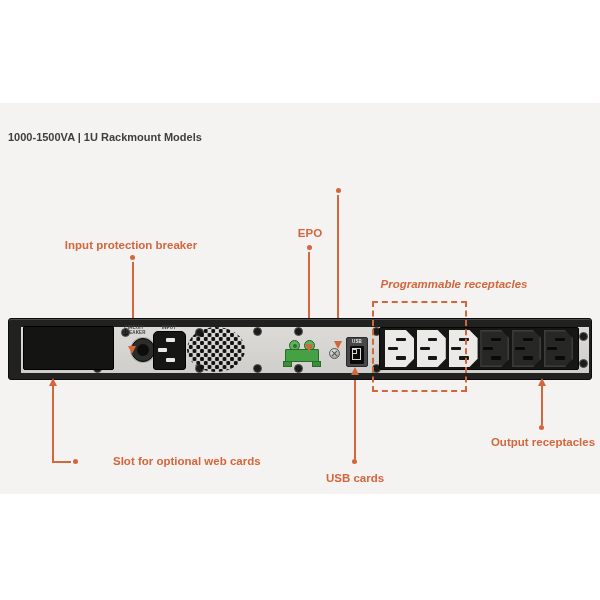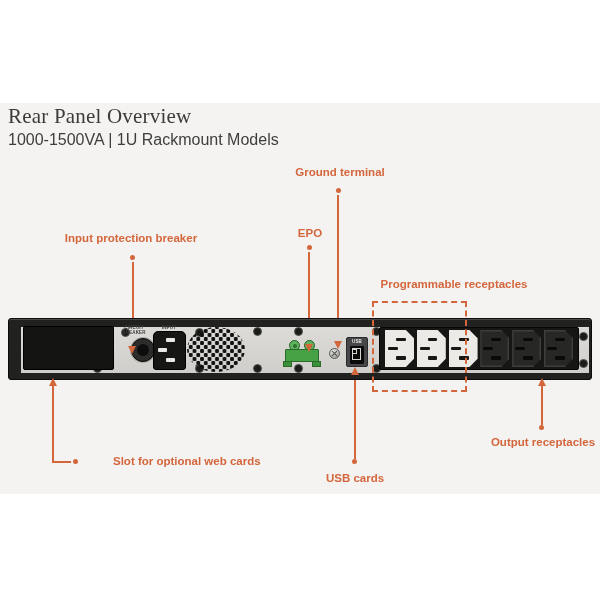--- a/index.html
+++ b/index.html
@@ -3,21 +3,21 @@
 <meta charset="utf-8">
 <style>
   html,body{margin:0;padding:0;background:#ffffff;}
   #stage{position:relative;width:600px;height:600px;background:#ffffff;overflow:hidden;
          font-family:"Liberation Sans",sans-serif;}
   #card{position:absolute;left:0;top:103px;width:600px;height:391px;background:#f4f3f1;}
 
   
   .title{position:absolute;left:8px;top:104px;font-family:"Liberation Serif",serif;
          font-size:21px;color:#3b3b3b;letter-spacing:.2px;}
-  .subtitle{position:absolute;left:8px;top:131px;font-size:16px;font-weight:normal;color:#3e3e3e;}
+  .subtitle{position:absolute;left:8px;top:131px;font-size:11px;font-weight:bold;color:#3e3e3e;}
 
   
   .lbl{position:absolute;color:#d4663c;font-weight:bold;font-size:11.5px;line-height:1.1;}
   .ctr{text-align:center;}
   .dot{position:absolute;width:5px;height:5px;border-radius:50%;background:#d4663c;}
   .vline{position:absolute;width:2px;background:#d4663c;}
   .hline{position:absolute;height:2px;background:#d4663c;}
   .arr-dn{position:absolute;width:0;height:0;border-left:4.5px solid transparent;
           border-right:4.5px solid transparent;border-top:8px solid #d4663c;}
   .arr-up{position:absolute;width:0;height:0;border-left:4.5px solid transparent;
@@ -86,21 +86,20 @@
   .outlet.white .slot{background:#161615;}
   .outlet.black .slot{background:#0a0a0a;}
   .slot.s-top{left:37%;top:21%;} .slot.s-mid{left:10%;top:46%;} .slot.s-bot{left:37%;top:71%;}
 </style>
 </head>
 <body>
 
 <div id="stage">
   <div id="card"></div>
 
-  <div class="title">Rear Panel Overview</div>
   <div class="subtitle">1000-1500VA | 1U Rackmount Models</div>
 
   <div id="panel">
     <div id="face"></div>
 
     <div class="screw" style="left:37px;top:9px;"></div>
     <div class="screw" style="left:112px;top:9px;"></div>
     <div class="screw" style="left:186px;top:9px;"></div>
     <div class="screw" style="left:244px;top:8px;"></div>
     <div class="screw" style="left:285px;top:8px;"></div>
@@ -177,36 +176,35 @@
           <div class="slot s-bot"></div>
       </div>
       <div class="outlet black">
         <div class="slot s-top"></div>
           <div class="slot s-mid"></div>
           <div class="slot s-bot"></div>
       </div>
     </div>
   </div>
 
-  <div class="lbl ctr" style="left:282px;top:166px;width:116px;">Ground terminal</div>
   <div class="dot" style="left:336px;top:188px;"></div>
   <div class="vline" style="left:337px;top:195px;height:146px;"></div>
   <div class="arr-dn" style="left:334px;top:341px;z-index:6;"></div>
 
   <div class="lbl ctr" style="left:285px;top:227px;width:50px;">EPO</div>
   <div class="dot" style="left:307px;top:245px;"></div>
   <div class="vline" style="left:308px;top:252px;height:92px;"></div>
   <div class="arr-dn" style="left:305px;top:344px;z-index:6;"></div>
 
-  <div class="lbl ctr" style="left:40px;top:232px;width:182px;">Input protection breaker</div>
+  <div class="lbl ctr" style="left:40px;top:239px;width:182px;">Input protection breaker</div>
   <div class="dot" style="left:130px;top:255px;"></div>
   <div class="vline" style="left:132px;top:262px;height:84px;"></div>
   <div class="arr-dn" style="left:128px;top:346px;z-index:6;"></div>
 
-  <div class="lbl ctr" style="left:373px;top:278px;width:162px;">Programmable receptacles</div>
+  <div class="lbl ctr" style="left:373px;top:278px;width:162px;font-style:italic;">Programmable receptacles</div>
   <div class="dashbox"></div>
 
   <div class="arr-up" style="left:49px;top:378px;z-index:6;"></div>
   <div class="vline" style="left:52px;top:385px;height:77px;"></div>
   <div class="hline" style="left:52px;top:461px;width:19px;"></div>
   <div class="dot" style="left:73px;top:459px;"></div>
   <div class="lbl" style="left:88px;top:455px;margin-left:25px;">Slot for optional web cards</div>
 
   <div class="arr-up" style="left:351px;top:367px;z-index:6;"></div>
   <div class="vline" style="left:354px;top:374px;height:85px;"></div>

